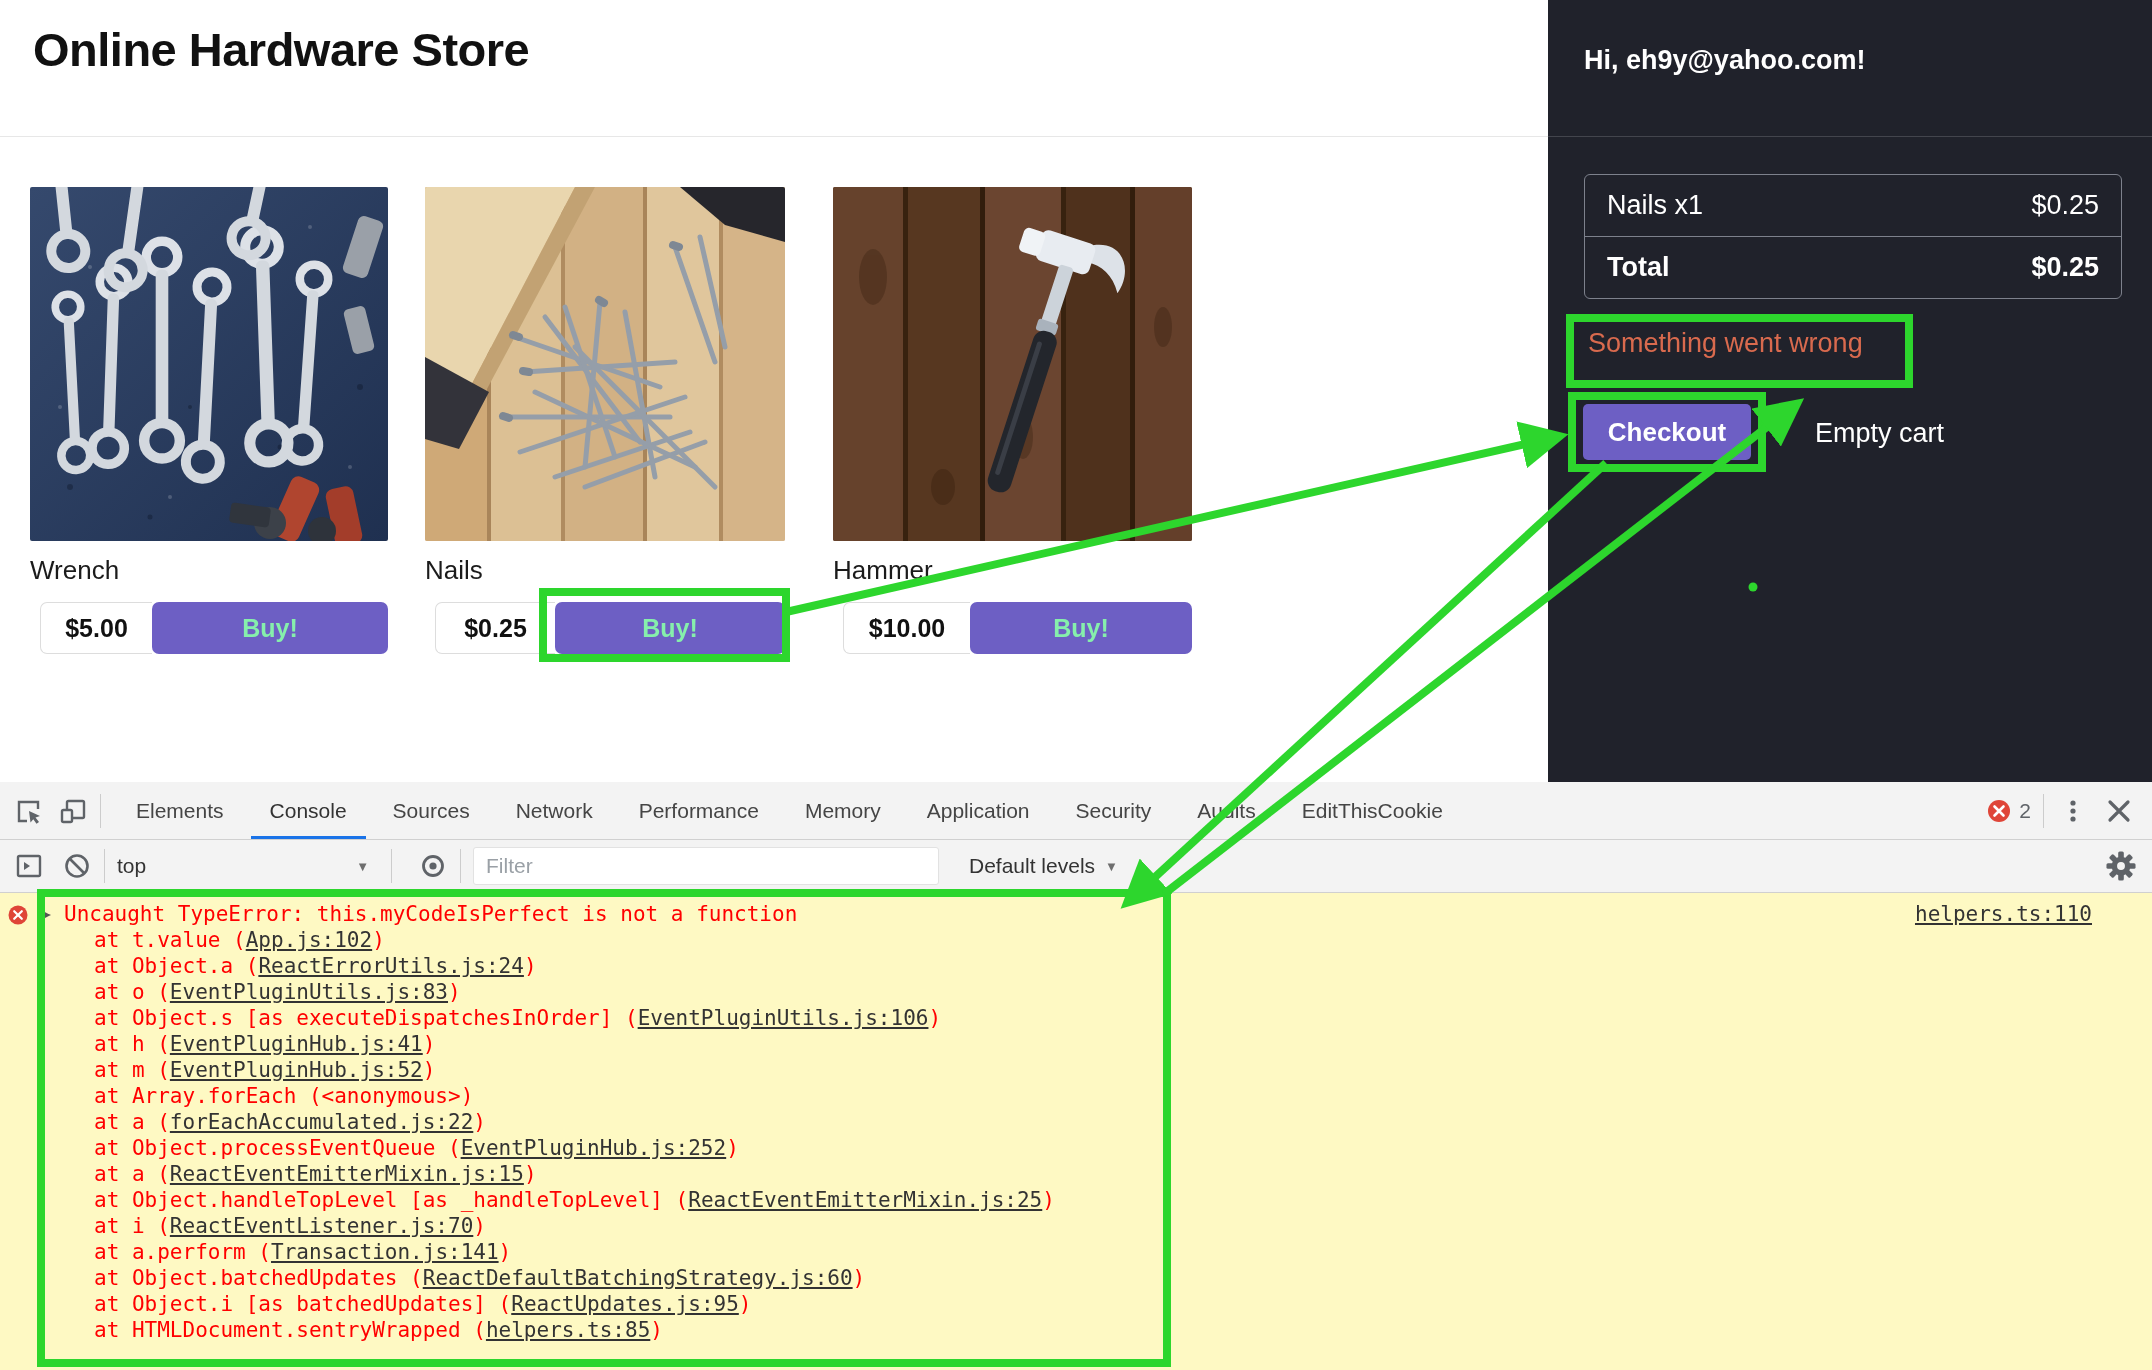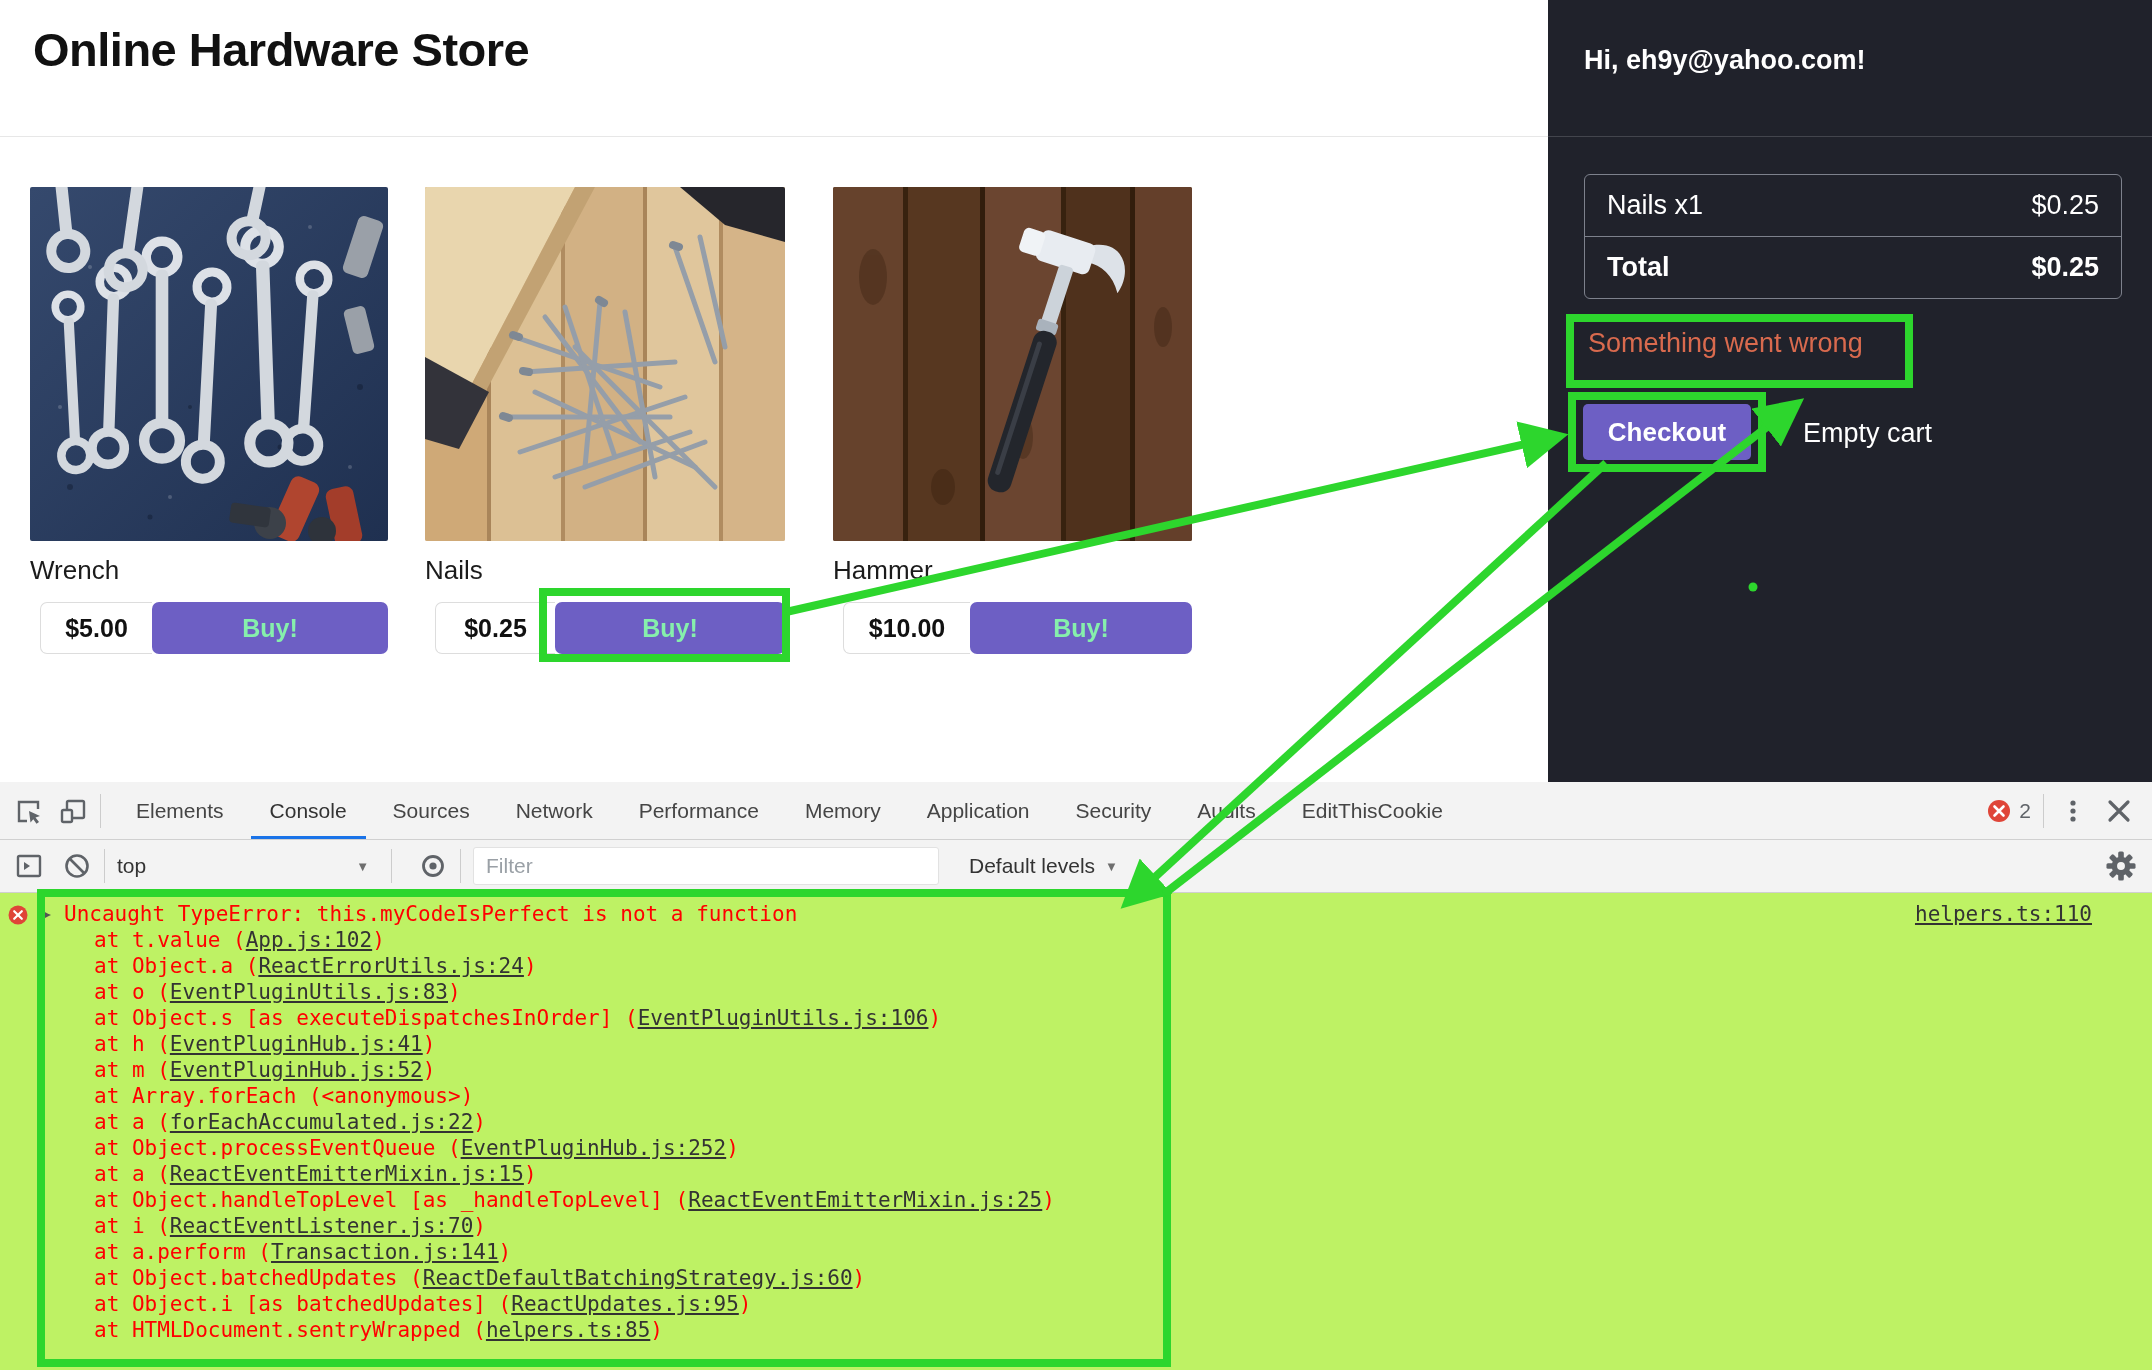--- a/index.html
+++ b/index.html
@@ -26,25 +26,25 @@
   .side-rule{position:absolute;left:0;top:136px;width:100%;height:1px;background:rgba(255,255,255,.16);}
   .cart{position:absolute;left:36px;top:174px;width:536px;border:1.5px solid #7d818c;border-radius:6px;}
   .cart-row{height:61px;display:flex;align-items:center;justify-content:space-between;
             padding:0 22px;color:#fff;font-size:27px;}
   .cart-row + .cart-row{border-top:1.5px solid #7d818c;}
   .cart-row.total{font-weight:bold;}
   .sww{position:absolute;left:40px;top:328px;width:300px;color:#d96a4e;font-size:27px;}
   .checkout{position:absolute;left:35px;top:404px;width:168px;height:56px;background:#6d5fc4;
             color:#fff;border:none;border-radius:5px;font-size:26px;font-weight:bold;
             font-family:"Liberation Sans",sans-serif;cursor:pointer;}
-  .emptycart{position:absolute;left:249px;top:404px;height:56px;line-height:56px;
+  .emptycart{position:absolute;left:261px;top:404px;height:56px;line-height:56px;
              color:#fff;font-size:27px;background:none;border:none;
              font-family:"Liberation Sans",sans-serif;cursor:pointer;}
   
-  .devtools{position:absolute;left:0;top:782px;width:2152px;height:588px;background:#bef264;}
+  .devtools{position:absolute;left:0;top:782px;width:2152px;height:588px;background:#fef9c3;}
   .tabbar{position:absolute;left:0;top:0;width:100%;height:57px;background:#f3f3f3;
           border-bottom:1px solid #d0d0d0;display:flex;align-items:center;}
   .tb-icon{width:30px;height:30px;margin-left:14px;flex:none;display:flex;
            align-items:center;justify-content:center;cursor:pointer;}
   .vdiv{width:1px;height:34px;background:#ccc;margin:0 12px;flex:none;}
   .tabs{display:flex;height:100%;align-items:stretch;}
   .tab{display:flex;align-items:center;padding:0 23px;font-size:21px;color:#454545;
        cursor:pointer;position:relative;}
   .tab.active{color:#333;}
   .tab.active::after{content:"";position:absolute;left:4px;right:4px;bottom:0;height:3px;background:#1a73e8;}

